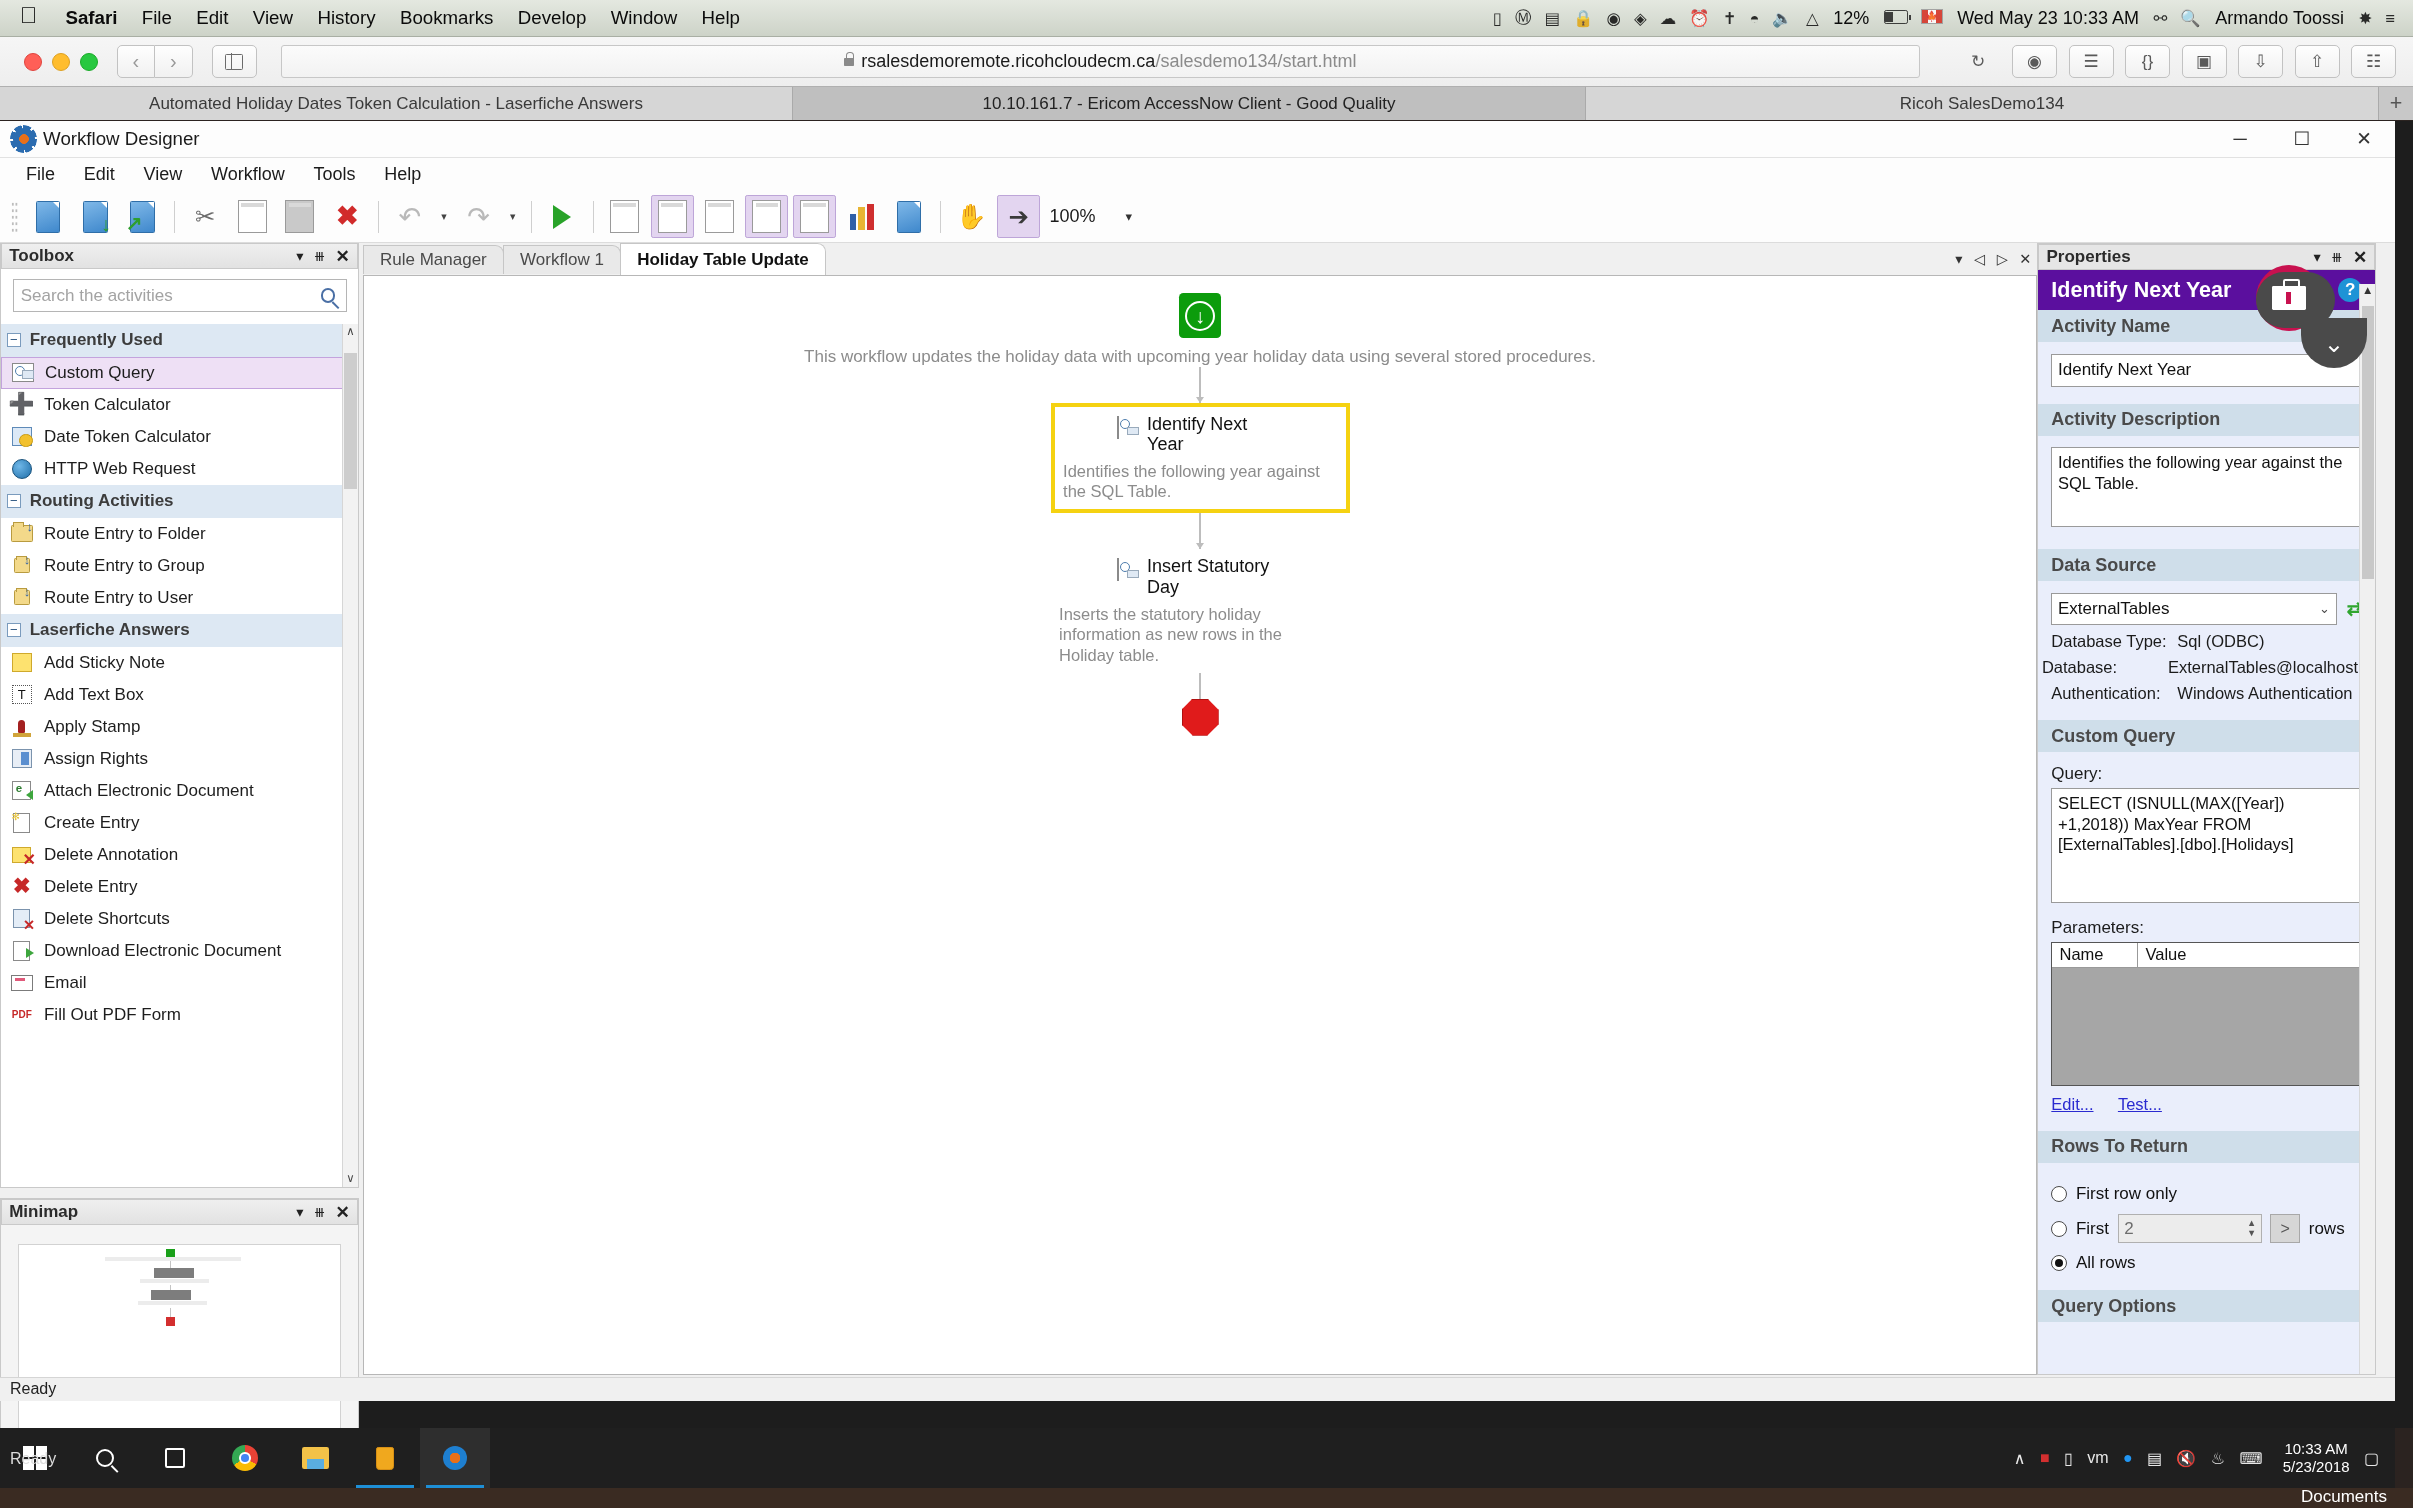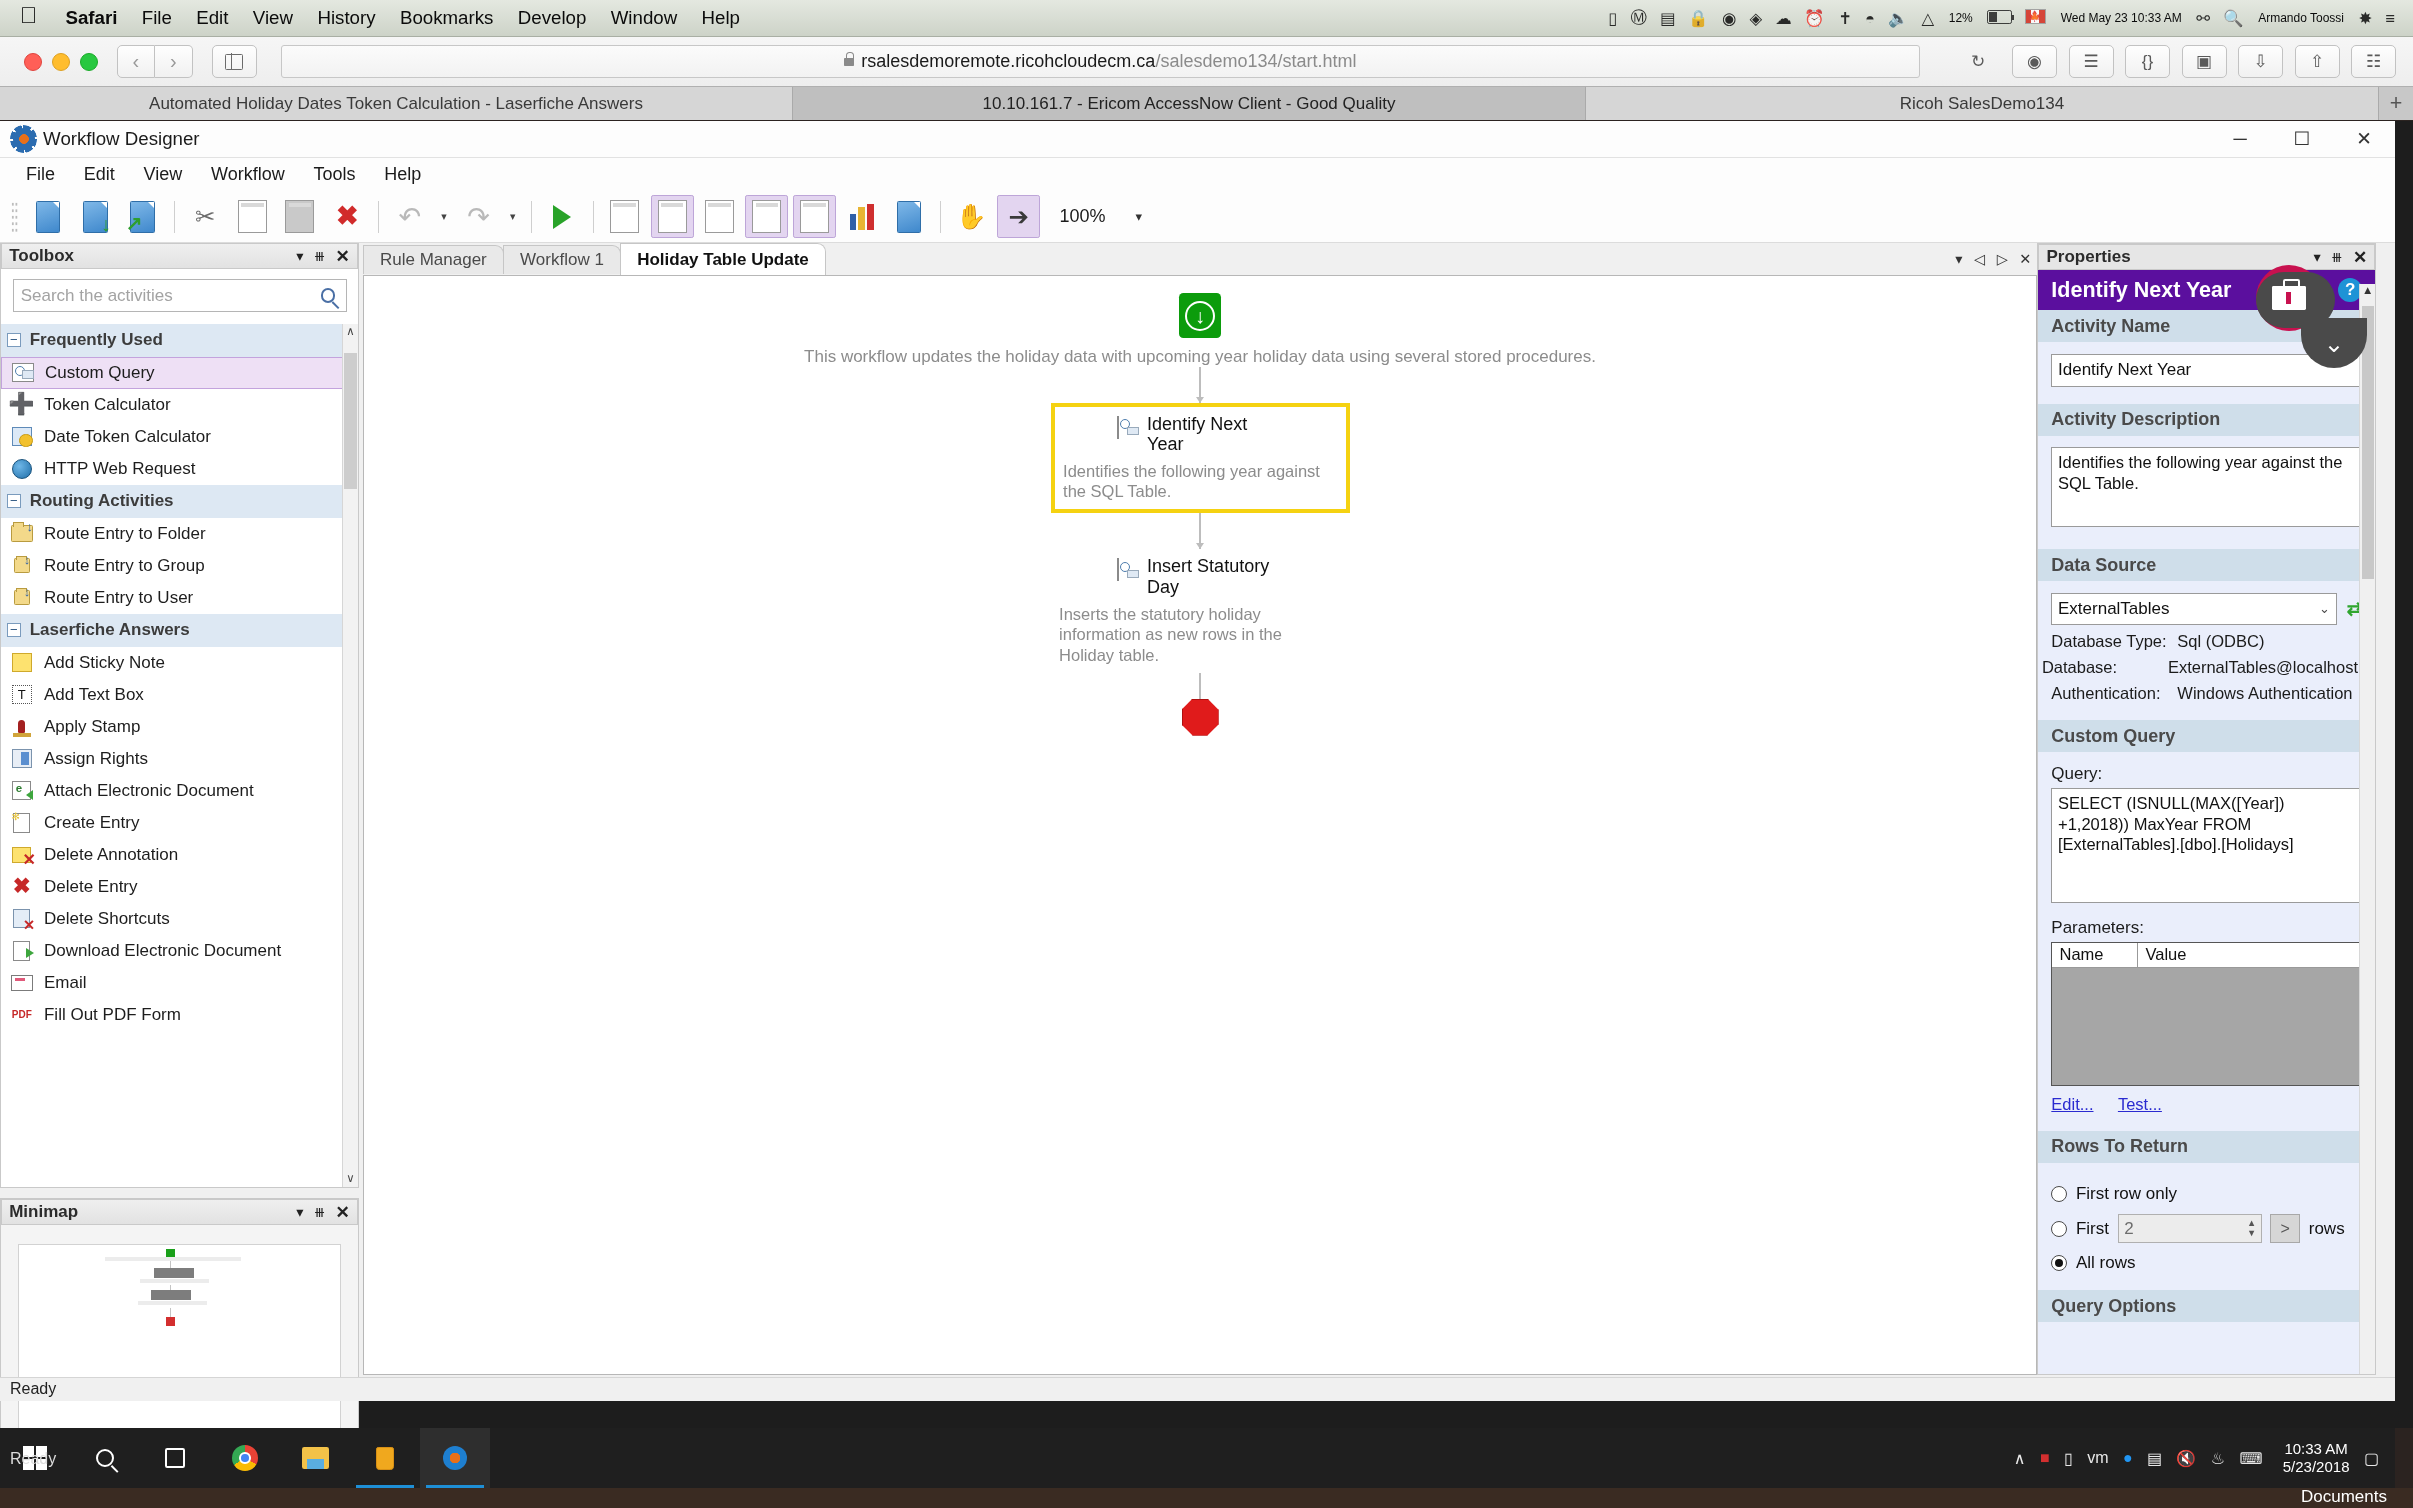--- a/index.html
+++ b/index.html
@@ -17,21 +17,21 @@
     background: linear-gradient(180deg,#e4e8e0 0%,#cdd3c8 100%);
     border-bottom: 0.7px solid #a9afa4;
     display: flex; align-items: center;
     color: #0b0b0b;
   }
   #mac-menubar .apple { font-size: 23px; margin: 0 16px 0 20px; line-height: 1; position: relative; top:-2.2px;}
   #mac-menubar .mi { font-size: 18.7px; padding: 0 12.2px; white-space: nowrap; }
   #mac-menubar .mi.bold { font-weight: bold; }
   #mac-menubar .right { margin-left: auto; display: flex; align-items: center; padding-right: 11.5px; }
   #mac-menubar .right .tray { font-size: 16.5px; padding: 0 6.5px; opacity: .85; }
-  #mac-menubar .right .txt { font-size: 12px; padding: 0 8px; white-space: nowrap; }
+  #mac-menubar .right .txt { font-size: 18px; padding: 0 8px; white-space: nowrap; }
   .flagbox{width:21.5px;height:14.4px;background:#fff;border:0.7px solid #999;position:relative;display:inline-block;}
   .flagbox:before,.flagbox:after{content:"";position:absolute;top:0;bottom:0;width:5.7px;background:#d52b1e;}
   .flagbox:before{left:0}.flagbox:after{right:0}
   .flagbox span{position:absolute;left:50%;top:50%;transform:translate(-50%,-50%);color:#d52b1e;font-size:10.8px;line-height:1}
   .battbox{display:inline-block;width:24.4px;height:13.6px;border:1.4px solid #222;border-radius:2.2px;position:relative;}
   .battbox i{position:absolute;left:0.7px;top:0.7px;bottom:0.7px;width:36%;background:#222;}
   .battbox:after{content:"";position:absolute;right:-3.6px;top:3.6px;width:2.2px;height:5px;background:#222;}
 
   
   #safari {
@@ -102,21 +102,21 @@
   .wf-menubar .m { font-size: 18px; color: #1b1b1b; padding: 0 14.4px; }
 
   .wf-toolbar { height: 52px; background: #fdfdfd; display:flex; align-items:center; padding-left: 5.7px;
       border-bottom: 0.7px solid #dcdcdc; }
   .grip { width: 7.2px; height: 32px; margin: 0 5.7px; background-image: radial-gradient(#bdbdbd 40%, transparent 41%);
           background-size: 3.6px 6.5px; }
   .tbi { width: 43px; height: 43px; margin: 0 2.2px; display:flex; align-items:center; justify-content:center;
          border-radius: 2.2px; position: relative; }
   .tbi.sel { background: #e3d5f0; border: 0.7px solid #bda5d8; }
   .tbsep { width: 0.7px; height: 32px; background: #cfcfcf; margin: 0 7.2px; }
-  .zoomlbl { font-size: 18px; color:#1b1b1b; margin-left: 17px; }
+  .zoomlbl { font-size: 18px; color:#1b1b1b; margin-left: 7px; }
   .zoomcar { margin-left: 30px; color:#333; font-size: 13px; }
 
   
   .docicon{width:24.4px;height:32px;background:linear-gradient(160deg,#7fb8e8,#3f88cc);border:0.7px solid #2f6ea8;
      border-radius:1.4px;position:relative;}
   .docicon:after{content:"";position:absolute;right:0;top:0;border-width:0 6.5px 6.5px 0;border-style:solid;border-color:#fff #fff transparent transparent;}
   .arw{position:absolute;font-weight:bold;color:#2e9e2e;font-size:20px;line-height:1;}
   .scis{font-size:24.4px;color:#6b6b6b;}
   .redx{color:#d12b2b;font-size:27px;font-weight:bold;line-height:1;}
   .undo{color:#b9b9b9;font-size:27px;}

